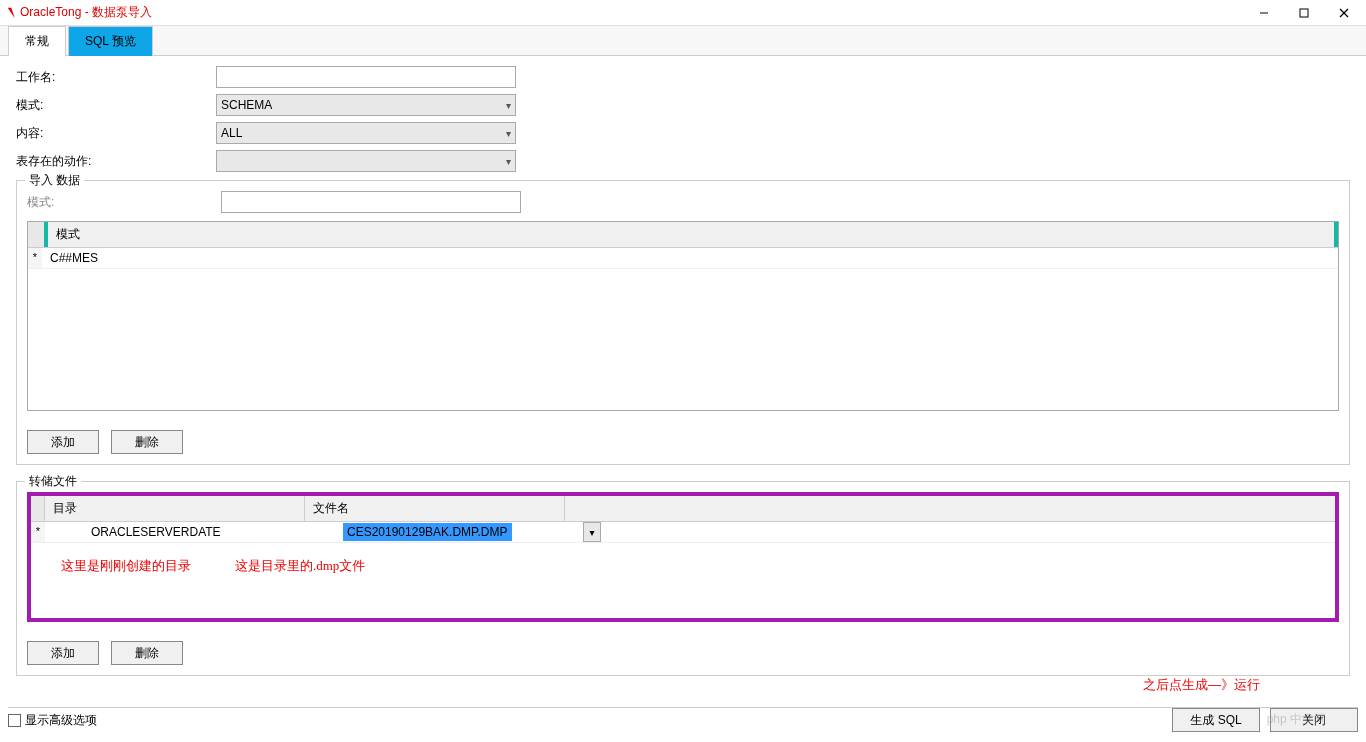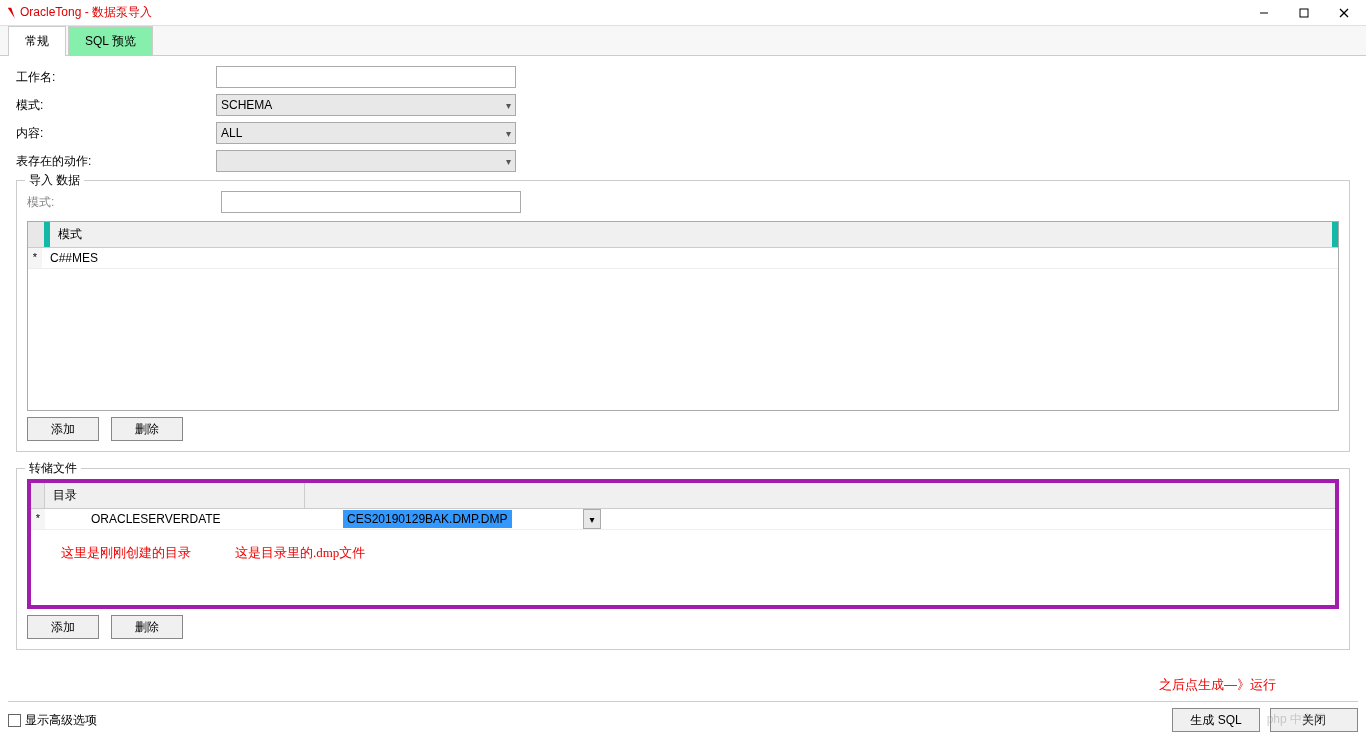--- a/index.html
+++ b/index.html
@@ -59,21 +59,21 @@
       padding: 6px 16px;
       border: 1px solid #ccc;
       border-bottom: none;
       background: #fff;
       margin-right: 2px;
       margin-bottom: -1px;
       cursor: pointer;
       position: relative;
     }
     .tab.inactive {
-      background: #86efac;
+      background: #0ea5e9;
     }
     .main-content {
       padding: 10px 16px;
     }
     .form-row {
       display: flex;
       align-items: center;
       margin-bottom: 6px;
     }
     .form-label {
@@ -133,21 +133,21 @@
       height: 190px;
       overflow: auto;
     }
     .table-header {
       display: flex;
       background: #f0f0f0;
       border-bottom: 1px solid #ccc;
     }
     .table-header-cell {
       padding: 4px 8px;
-      border-right: 6px solid #14b8a6;
+      border-right: 4px solid #14b8a6;
       font-size: 12px;
     }
     .th-marker {
       width: 14px;
       background: #e8e8e8;
     }
     .th-mode {
       flex: 1;
     }
     .table-row {
@@ -162,21 +162,21 @@
       text-align: center;
     }
     .table-cell {
       flex: 1;
       padding: 3px 8px;
       font-size: 12px;
     }
     .button-row {
       display: flex;
       gap: 12px;
-      margin-top: 6px;
+      margin-top: 19px;
     }
     .btn {
       width: 72px;
       height: 24px;
       border: 1px solid #888;
       background: #f0f0f0;
       cursor: pointer;
       font-size: 12px;
       display: flex;
       align-items: center;
@@ -258,21 +258,20 @@
     }
     .footer-bar {
       position: absolute;
       bottom: 10px;
       left: 8px;
       right: 8px;
       display: flex;
       align-items: center;
       justify-content: space-between;
       border-top: 1px solid #ccc;
-      padding-top: 6px;
     }
     .checkbox-wrap {
       display: flex;
       align-items: center;
       gap: 4px;
       cursor: pointer;
     }
     .checkbox {
       width: 13px;
       height: 13px;
@@ -300,21 +299,21 @@
       right: 40px;
       opacity: 0.4;
       font-size: 12px;
       color: #888;
       display: flex;
       align-items: center;
       gap: 2px;
     }
     .run-annotation {
       position: absolute;
-      right: 90px;
+      right: 106px;
       bottom: 48px;
       color: #e00;
       font-size: 13px;
     }
   </style>
 </head>
 <body>
 
 <div class="titlebar">
   <div class="titlebar-left">
@@ -399,20 +398,21 @@
       <div class="btn">删除</div>
     </div>
   </div>
 
   <div class="fieldset" style="margin-top:16px;">
     <span class="fieldset-legend">转储文件</span>
     <div class="dump-table">
       <div class="dump-header">
         <div class="dh-marker"></div>
         <div class="dh-dir">目录</div>
+        <div class="dh-file">文件名</div>
       </div>
       <div class="dump-row">
         <div class="dr-marker">*</div>
         <div class="dr-dir">ORACLESERVERDATE</div>
         <div class="dr-file">
           <span class="dr-file-selected">CES20190129BAK.DMP.DMP</span>
           <span class="dr-file-dropdown">
             <span style="font-size:10px;">▾</span>
           </span>
         </div>

